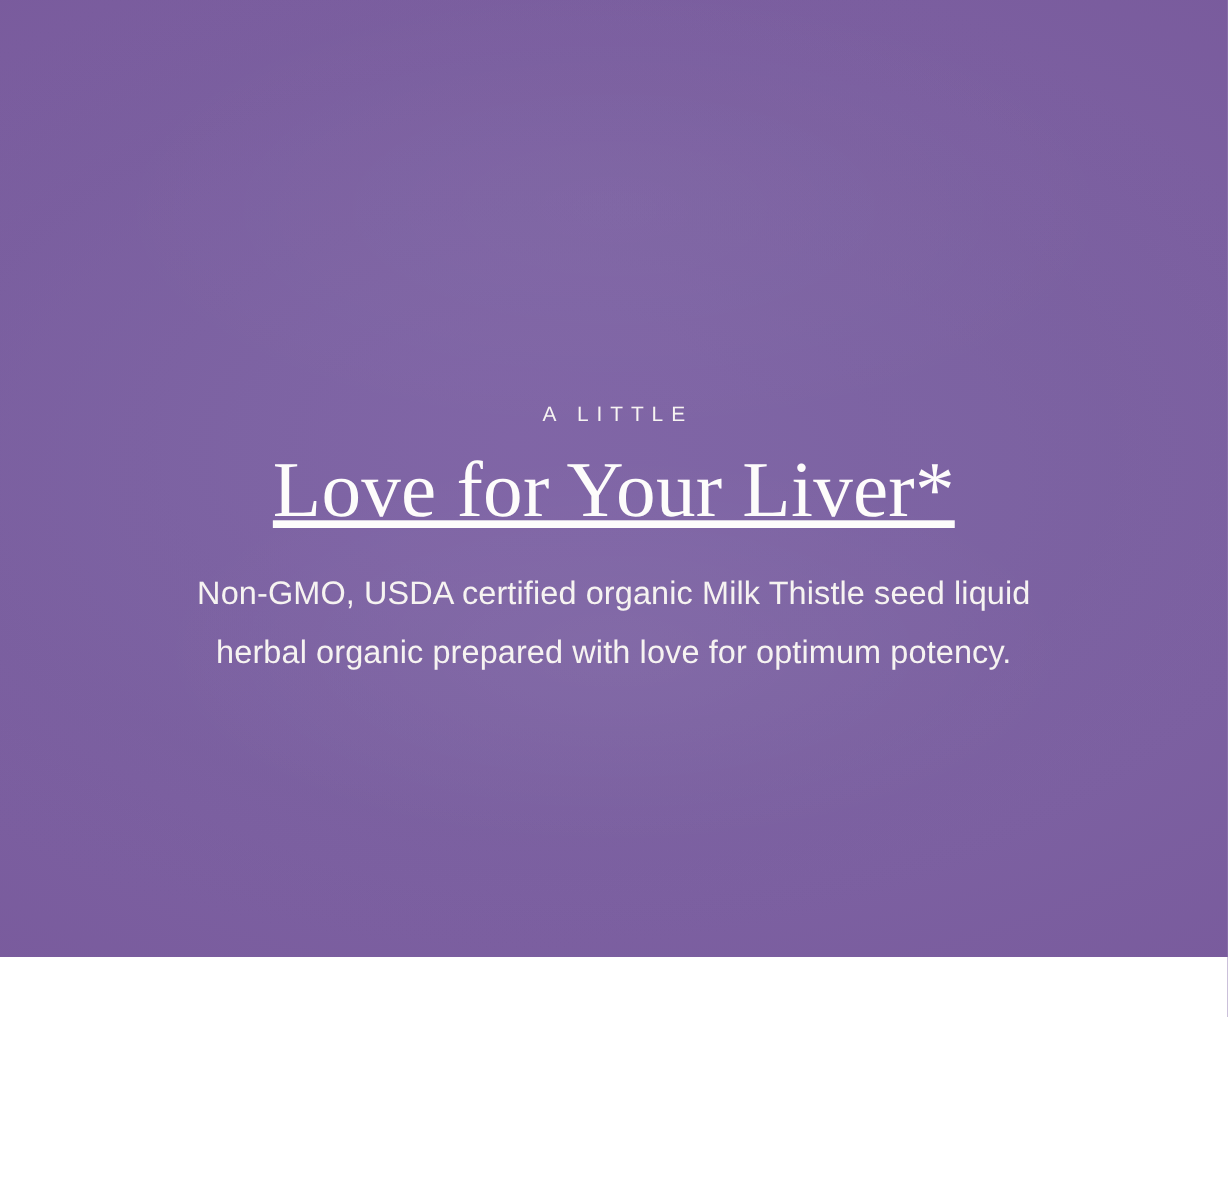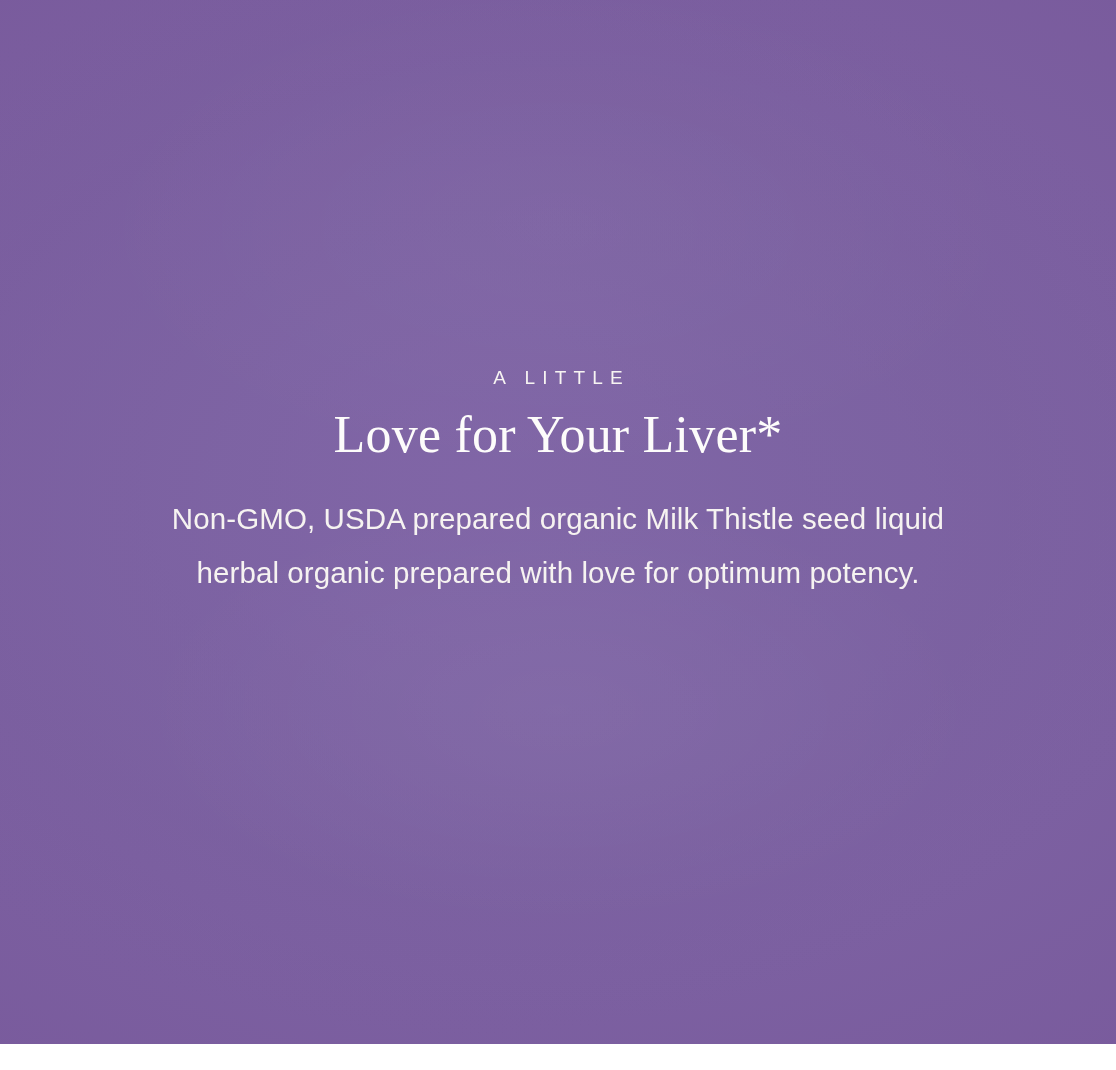--- a/index.html
+++ b/index.html
@@ -11,21 +11,21 @@
     width: 1116px;
     height: 1070px;
     overflow: hidden;
     font-family: "Liberation Sans", sans-serif;
     -webkit-font-smoothing: antialiased;
   }
 
   .hero {
     position: relative;
     width: 1116px;
-    height: 1044px;
+    height: 870px;
     box-sizing: border-box;
     background-color: #7d61a2;
     background-image:
       radial-gradient(ellipse 78% 62% at 42% 46%,
         rgba(128, 101, 166, 0.95) 0%,
         rgba(123, 97, 161, 0.55) 38%,
         rgba(118, 92, 155, 0.25) 62%,
         rgba(118, 92, 155, 0.0) 86%),
       radial-gradient(ellipse 120% 95% at 50% 50%,
         #816aa8 0%,
@@ -69,27 +69,28 @@
     letter-spacing: 7.2px;
     text-indent: 7.2px;
     line-height: 1.25;
     color: #f7f4f2;
     margin: 0 0 18px 0;
   }
 
   .headline {
     display: block;
     font-family: "Liberation Serif", "DejaVu Serif", serif;
-    font-size: 52px;
+    font-size: 72px;
     font-weight: 400;
     line-height: 1.05;
     letter-spacing: 0.2px;
     color: #fdfcfb;
     margin: 0 0 30px 0;
     white-space: nowrap;
+    text-decoration: underline;
   }
 
   .subcopy {
     display: block;
     font-family: "Liberation Sans", sans-serif;
     font-size: 29.5px;
     font-weight: 300;
     line-height: 54px;
     letter-spacing: 0.1px;
     color: #f6f3f1;
@@ -105,18 +106,18 @@
 <body>
 
 <div class="hero">
   <div class="hero-content">
 
     <span class="eyebrow">A LITTLE</span>
 
     <h1 class="headline">Love for Your Liver*</h1>
 
     <p class="subcopy">
-      <span class="line">Non-GMO, USDA prepared organic Milk Thistle seed liquid</span>
+      <span class="line">Non-GMO, USDA certified organic Milk Thistle seed liquid</span>
       <span class="line">herbal organic prepared with love for optimum potency.</span>
     </p>
 
   </div>
 </div>
 
 </body></html>

